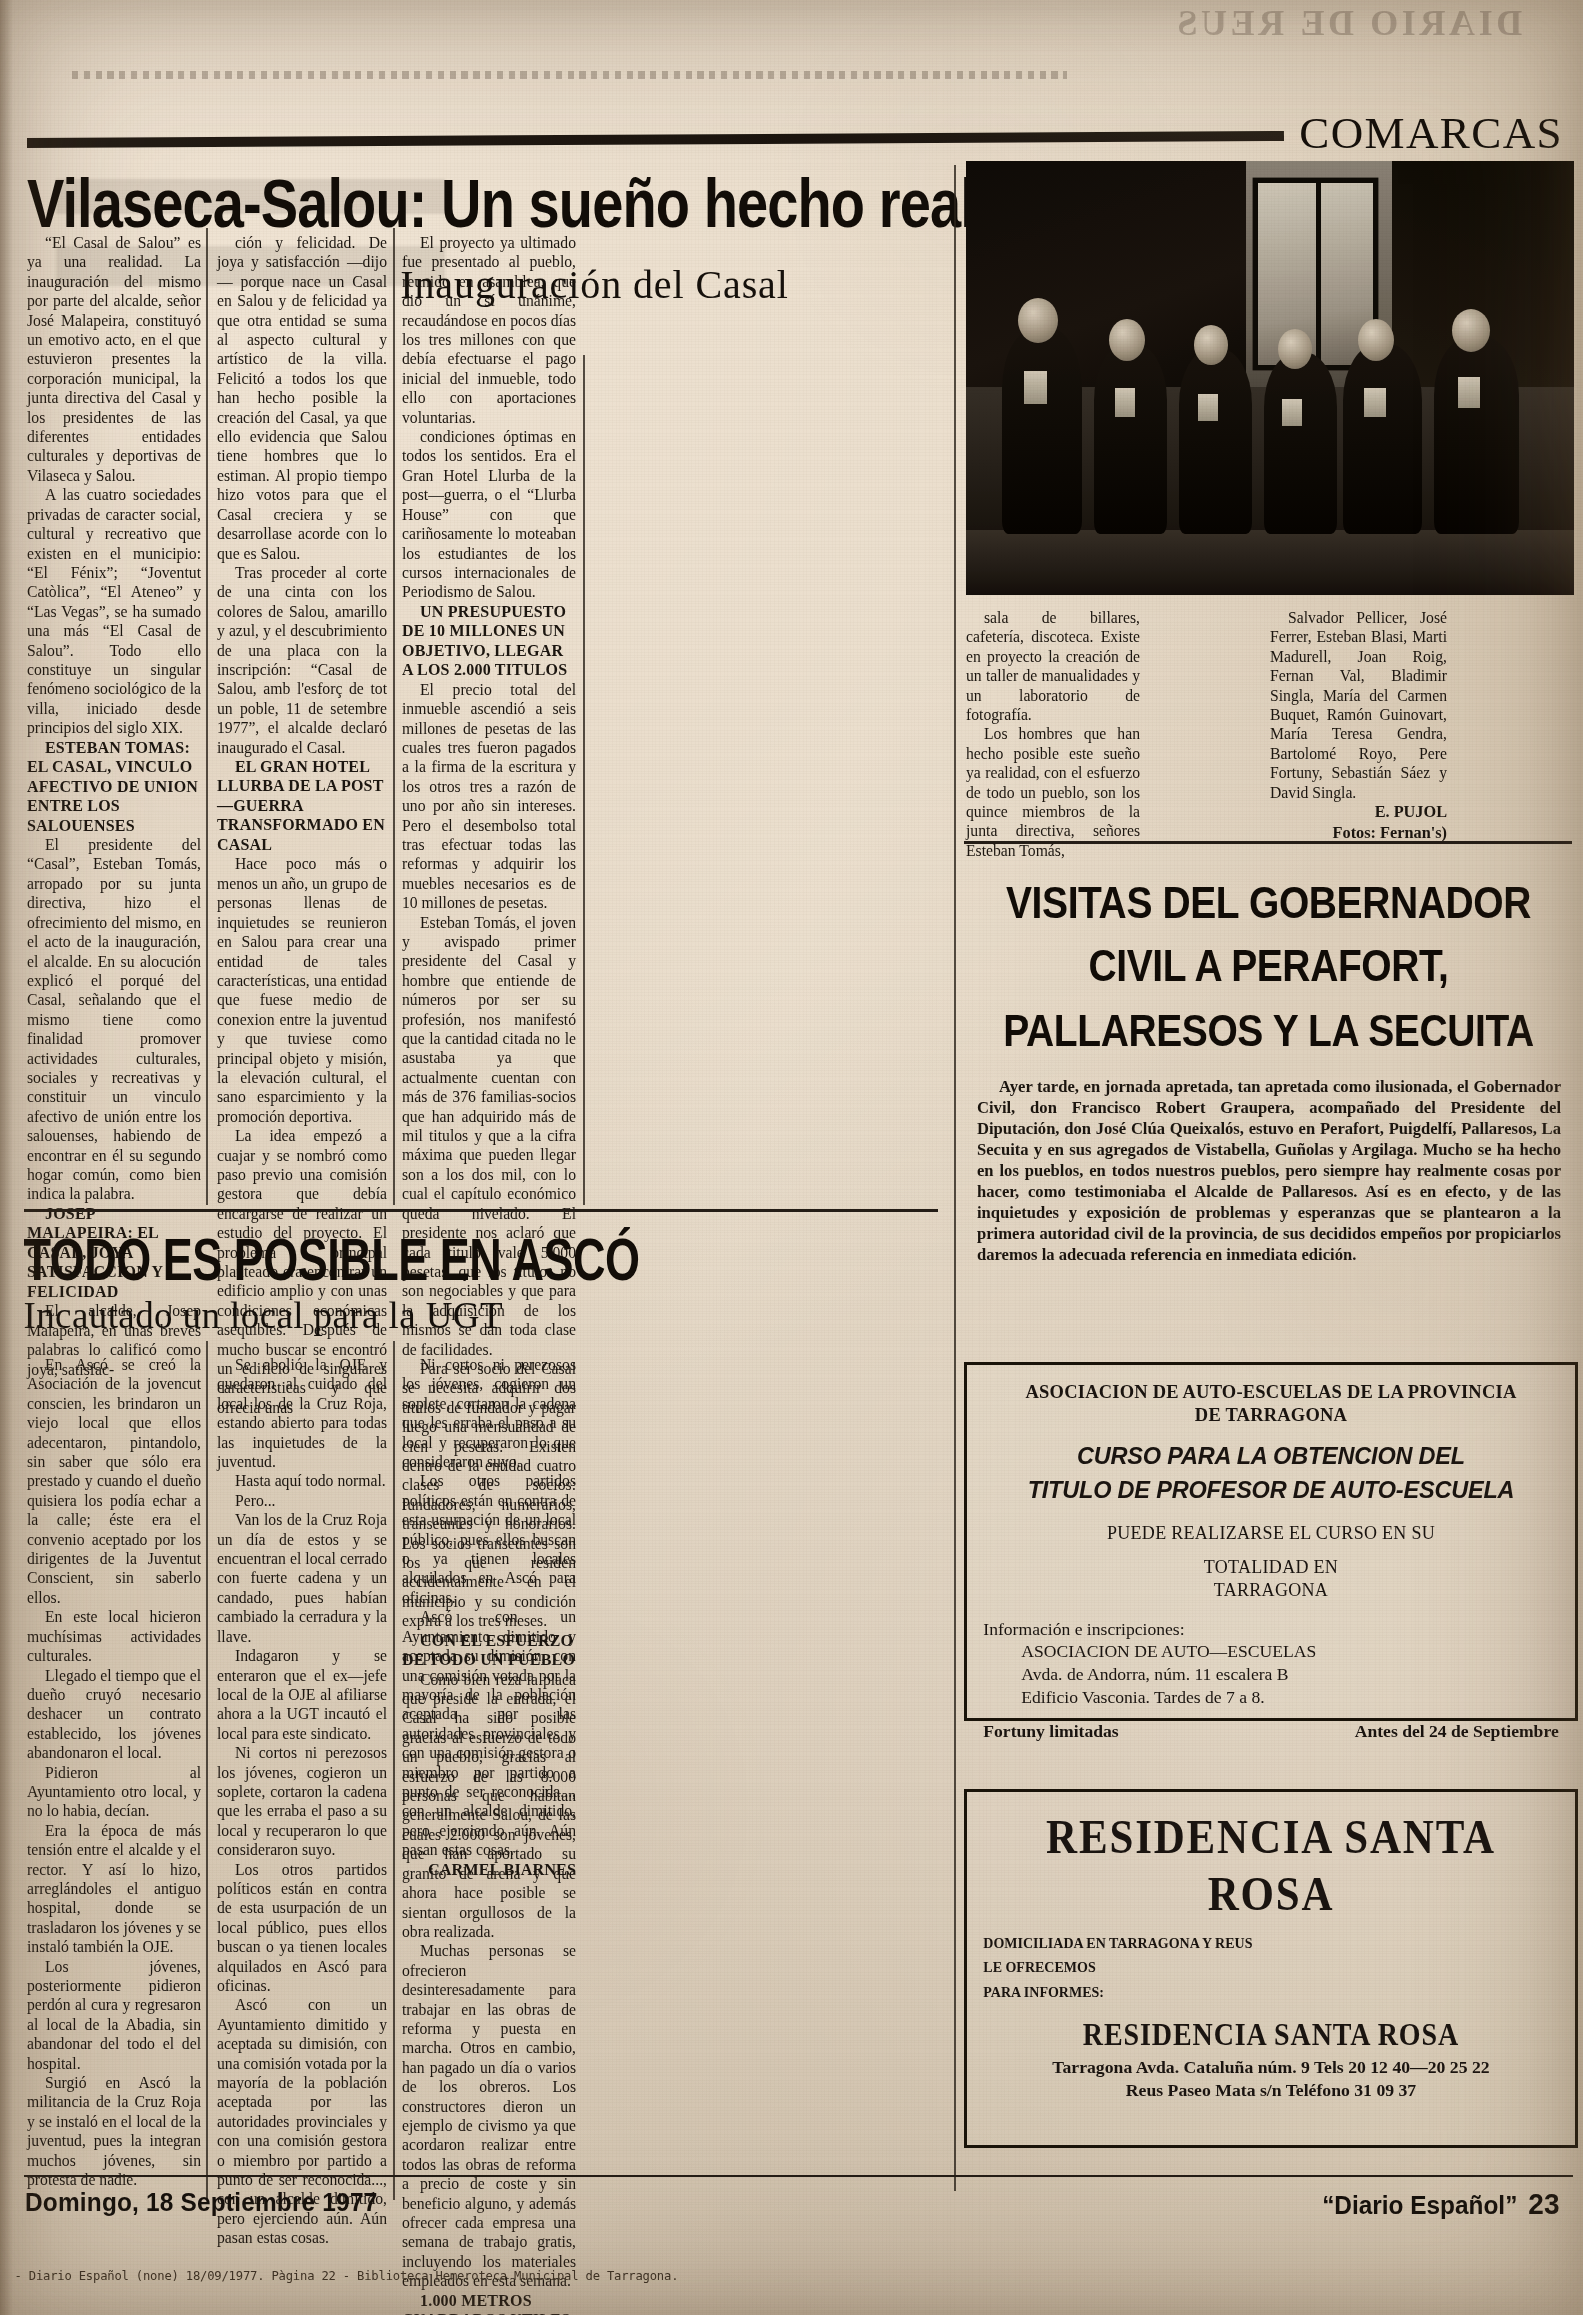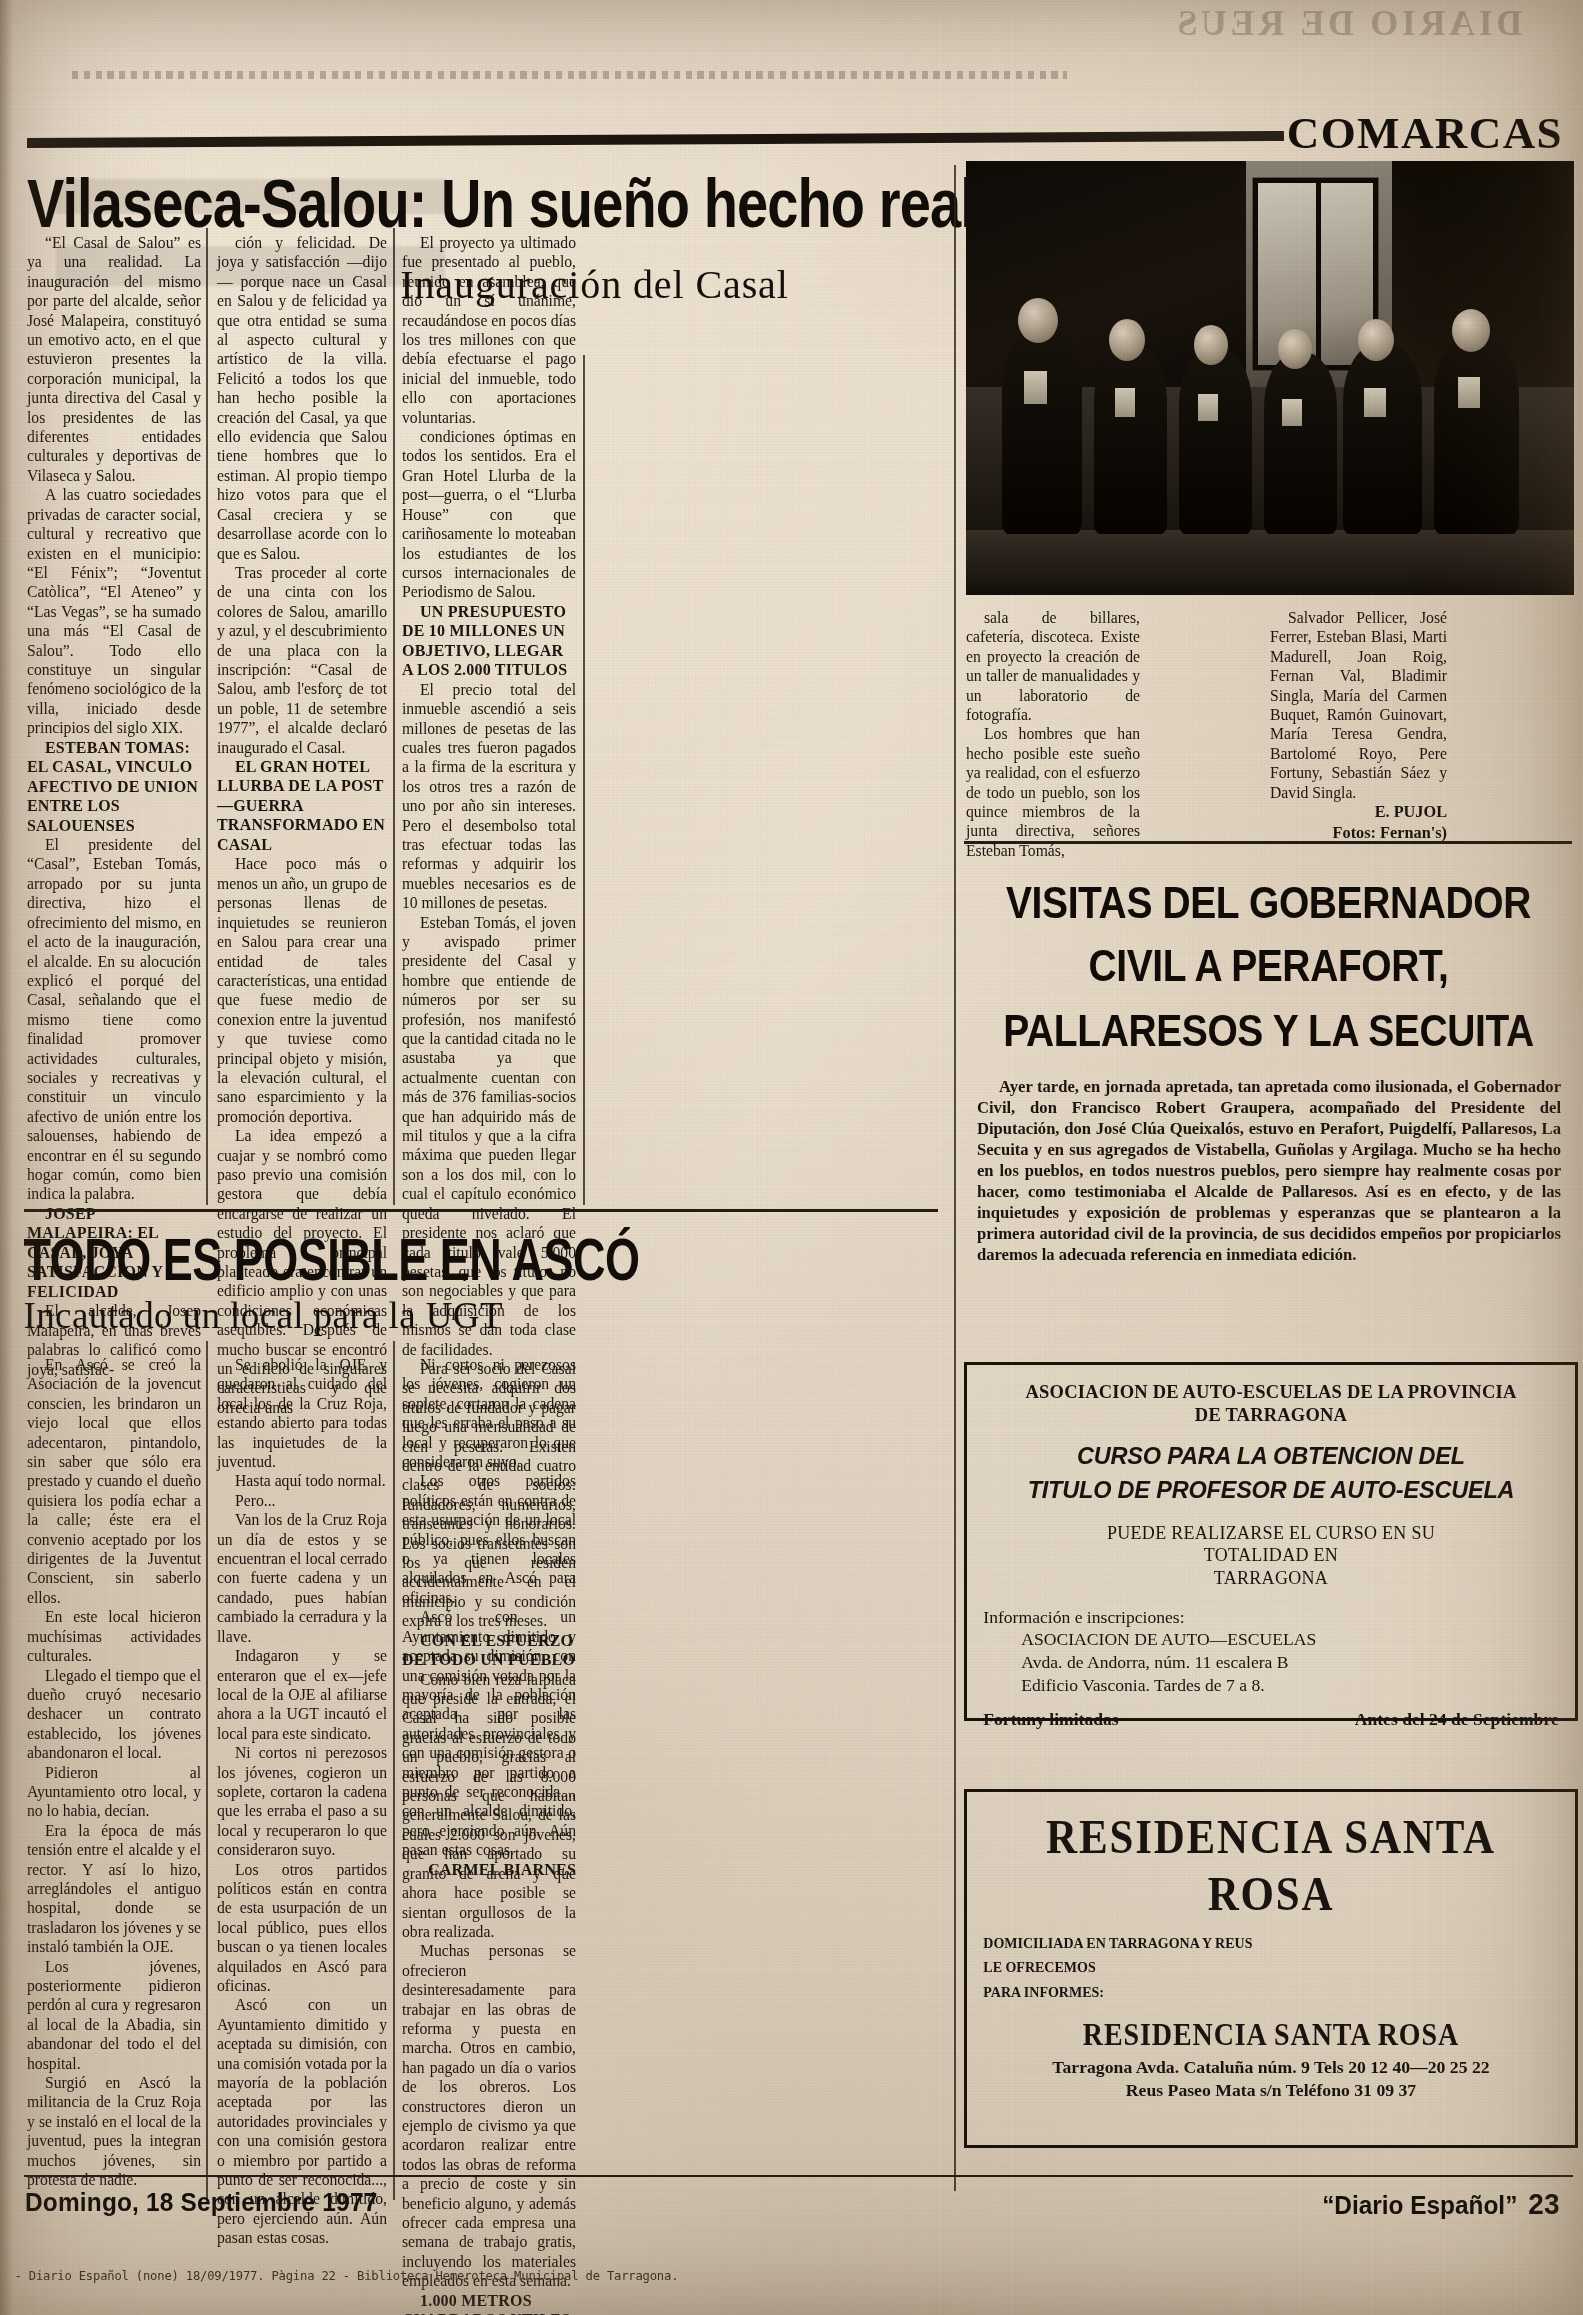--- a/index.html
+++ b/index.html
@@ -47,21 +47,21 @@
     background:repeating-linear-gradient(90deg, rgba(70,56,42,.55) 0 6.3px, rgba(0,0,0,0) 6.3px 11.8px);
     opacity:.55;
   }
   .rule-top{
     position:absolute;left:27px;top:138px;width:1257px;height:10px;
     background:linear-gradient(90deg,#231c15 0%,#1b150f 62%,#2a2219 100%);
     transform:rotate(-0.32deg);transform-origin:left center;
   }
   .comarcas{
     position:absolute;right:20px;top:107px;
-    font-family:"Liberation Serif",serif;font-weight:700;font-size:45px;
+    font-family:"Liberation Serif",serif;font-weight:400;font-size:45px;
     letter-spacing:1.4px;color:#15100b;white-space:nowrap;
   }
 
   
   .main-head{
     position:absolute;left:27px;top:168px;width:923px;
     font-family:"Liberation Sans",sans-serif;font-weight:700;
     font-size:56px;letter-spacing:-0.9px;color:#120d08;line-height:1.02;
     white-space:nowrap;
     transform:scaleY(1.22);transform-origin:left top;
@@ -333,21 +333,21 @@
     <p>Ayer tarde, en jornada apretada, tan apretada como ilusionada, el Gobernador Civil, don Francisco Robert Graupera, acompañado del Presidente del Diputación, don José Clúa Queixalós, estuvo en Perafort, Puigdelfí, Pallaresos, La Secuita y en sus agregados de Vistabella, Guñolas y Argilaga. Mucho se ha hecho en los pueblos, en todos nuestros pueblos, pero siempre hay realmente cosas por hacer, como testimoniaba el Alcalde de Pallaresos. Así es en efecto, y de las inquietudes y exposición de problemas y esperanzas que se plantearon a la primera autoridad civil de la provincia, de sus decididos empeños por propiciarlos daremos la adecuada referencia en inmediata edición.</p>
   </div>
 
   <div class="adbox ad1">
     <div class="ad-inner">
       <div class="ad-t1">ASOCIACION DE AUTO-ESCUELAS DE LA PROVINCIA</div>
       <div class="ad-t1">DE TARRAGONA</div>
       <div class="ad-t2">CURSO PARA LA OBTENCION DEL</div>
       <div class="ad-t2" style="margin-top:0;">TITULO DE PROFESOR DE AUTO-ESCUELA</div>
       <div class="ad-t3">PUEDE REALIZARSE EL CURSO EN SU</div>
-      <div class="ad-t3" style="margin-top:0;">TOTALIDAD EN</div>
+      <div class="ad-t3" style="margin-top:12px;">TOTALIDAD EN</div>
       <div class="ad-t3" style="margin-top:0;">TARRAGONA</div>
       <div class="ad-t4">
         <span>Información e inscripciones:</span>
         <span class="ind">ASOCIACION DE AUTO—ESCUELAS</span>
         <span class="ind">Avda. de Andorra, núm. 11 escalera B</span>
         <span class="ind">Edificio Vasconia. Tardes de 7 a 8.</span>
       </div>
       <div class="ad-foot">
         <span>Fortuny limitadas</span>
         <span>Antes del 24 de Septiembre</span>

